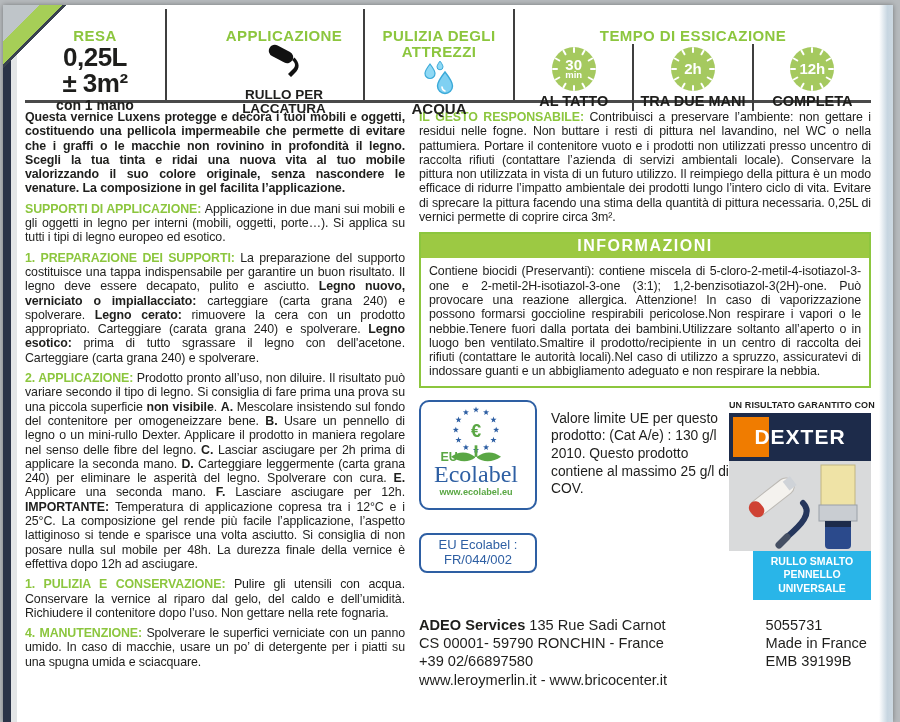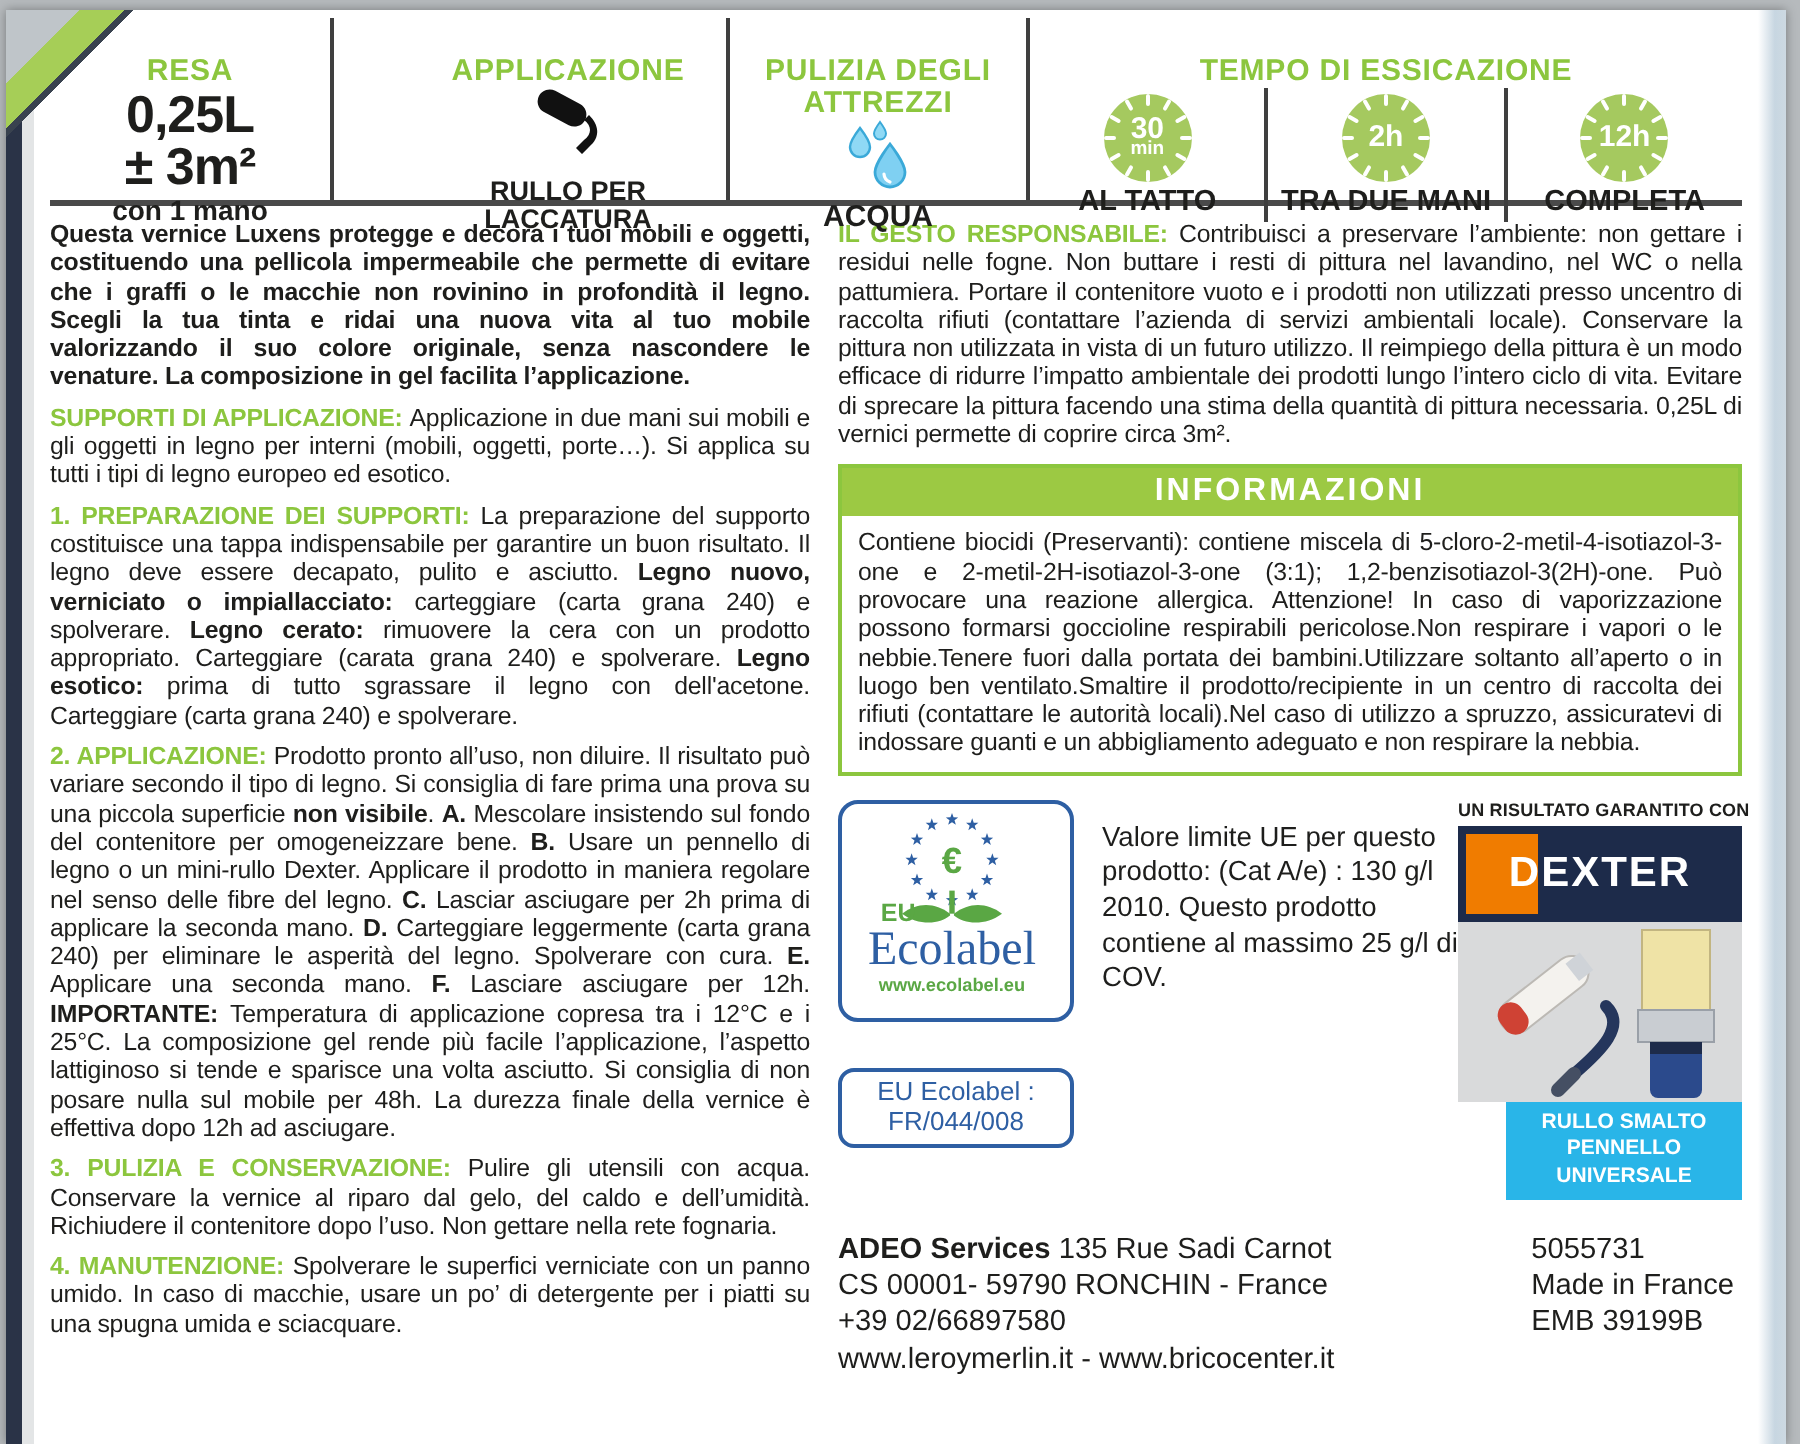--- a/index.html
+++ b/index.html
@@ -250,21 +250,21 @@
       </div>
     </div>
   </div>
 
   <div class="content">
     <div class="col-left">
       <p class="para"><span class="run-b">Questa vernice Luxens protegge e decora i tuoi mobili e oggetti, costituendo una pellicola impermeabile che permette di evitare che i graffi o le macchie non rovinino in profondità il legno. Scegli la tua tinta e ridai una nuova vita al tuo mobile valorizzando il suo colore originale, senza nascondere le venature. La composizione in gel facilita l’applicazione.</span></p>
       <p class="para"><span class="run-g">SUPPORTI DI APPLICAZIONE: </span><span>Applicazione in due mani sui mobili e gli oggetti in legno per interni (mobili, oggetti, porte…). Si applica su tutti i tipi di legno europeo ed esotico.</span></p>
       <p class="para"><span class="run-g">1. PREPARAZIONE DEI SUPPORTI: </span><span>La preparazione del supporto costituisce una tappa indispensabile per garantire un buon risultato. Il legno deve essere decapato, pulito e asciutto. </span><span class="run-b">Legno nuovo, verniciato o impiallacciato: </span><span>carteggiare (carta grana 240) e spolverare. </span><span class="run-b">Legno cerato: </span><span>rimuovere la cera con un prodotto appropriato. Carteggiare (carata grana 240) e spolverare. </span><span class="run-b">Legno esotico: </span><span>prima di tutto sgrassare il legno con dell'acetone. Carteggiare (carta grana 240) e spolverare.</span></p>
       <p class="para"><span class="run-g">2. APPLICAZIONE: </span><span>Prodotto pronto all’uso, non diluire. Il risultato può variare secondo il tipo di legno. Si consiglia di fare prima una prova su una piccola superficie </span><span class="run-b">non visibile</span><span>. </span><span class="run-b">A. </span><span>Mescolare insistendo sul fondo del contenitore per omogeneizzare bene. </span><span class="run-b">B. </span><span>Usare un pennello di legno o un mini-rullo Dexter. Applicare il prodotto in maniera regolare nel senso delle fibre del legno. </span><span class="run-b">C. </span><span>Lasciar asciugare per 2h prima di applicare la seconda mano. </span><span class="run-b">D. </span><span>Carteggiare leggermente (carta grana 240) per eliminare le asperità del legno. Spolverare con cura. </span><span class="run-b">E. </span><span>Applicare una seconda mano. </span><span class="run-b">F. </span><span>Lasciare asciugare per 12h. </span><span class="run-b">IMPORTANTE: </span><span>Temperatura di applicazione copresa tra i 12°C e i 25°C. La composizione gel rende più facile l’applicazione, l’aspetto lattiginoso si tende e sparisce una volta asciutto. Si consiglia di non posare nulla sul mobile per 48h. La durezza finale della vernice è effettiva dopo 12h ad asciugare.</span></p>
-      <p class="para"><span class="run-g">3. PULIZIA E CONSERVAZIONE: </span><span>Pulire gli utensili con acqua. Conservare la vernice al riparo dal gelo, del caldo e dell’umidità. Richiudere il contenitore dopo l’uso. Non gettare nella rete fognaria.</span></p>
+      <p class="para"><span class="run-g">1. PULIZIA E CONSERVAZIONE: </span><span>Pulire gli utensili con acqua. Conservare la vernice al riparo dal gelo, del caldo e dell’umidità. Richiudere il contenitore dopo l’uso. Non gettare nella rete fognaria.</span></p>
       <p class="para"><span class="run-g">4. MANUTENZIONE: </span><span>Spolverare le superfici verniciate con un panno umido. In caso di macchie, usare un po’ di detergente per i piatti su una spugna umida e sciacquare.</span></p>
     </div>
 
     <div class="col-right">
       <p class="para"><span class="run-g">IL GESTO RESPONSABILE: </span><span>Contribuisci a preservare l’ambiente: non gettare i residui nelle fogne. Non buttare i resti di pittura nel lavandino, nel WC o nella pattumiera. Portare il contenitore vuoto e i prodotti non utilizzati presso uncentro di raccolta rifiuti (contattare l’azienda di servizi ambientali locale). Conservare la pittura non utilizzata in vista di un futuro utilizzo. Il reimpiego della pittura è un modo efficace di ridurre l’impatto ambientale dei prodotti lungo l’intero ciclo di vita. Evitare di sprecare la pittura facendo una stima della quantità di pittura necessaria. 0,25L di vernici permette di coprire circa 3m².</span></p>
 
       <div class="info-box">
         <div class="info-header">INFORMAZIONI</div>
         <p class="para info-body">Contiene biocidi (Preservanti): contiene miscela di 5-cloro-2-metil-4-isotiazol-3-one e 2-metil-2H-isotiazol-3-one (3:1); 1,2-benzisotiazol-3(2H)-one. Può provocare una reazione allergica. Attenzione! In caso di vaporizzazione possono formarsi goccioline respirabili pericolose.Non respirare i vapori o le nebbie.Tenere fuori dalla portata dei bambini.Utilizzare soltanto all’aperto o in luogo ben ventilato.Smaltire il prodotto/recipiente in un centro di raccolta dei rifiuti (contattare le autorità locali).Nel caso di utilizzo a spruzzo, assicuratevi di indossare guanti e un abbigliamento adeguato e non respirare la nebbia.</p>
       </div>
@@ -294,21 +294,21 @@
               <path d="M55 56 C47 50 38 50 30 56 C38 62 49 62 55 57 Z" fill="#5aa744"></path>
               <path d="M57 56 C65 50 74 50 82 56 C74 62 63 62 57 57 Z" fill="#5aa744"></path>
               <rect x="54.6" y="44" width="2.8" height="12" fill="#5aa744"></rect>
               <text x="19" y="60" font-size="13" font-weight="bold" fill="#5aa744">EU</text>
               <text x="56" y="82" font-size="25" fill="#2e5fa3" text-anchor="middle" font-family="Liberation Serif, serif">Ecolabel</text>
               <text x="56" y="96" font-size="9.5" font-weight="bold" fill="#5aa744" text-anchor="middle">www.ecolabel.eu</text>
             </svg>
           </div>
           <div class="eco-cert">
             <div>EU Ecolabel :</div>
-            <div>FR/044/008</div>
+            <div>FR/044/002</div>
           </div>
         </div>
 
         <div class="voc-text">Valore limite UE per questo prodotto: (Cat A/e) : 130 g/l 2010. Questo prodotto contiene al massimo 25 g/l di COV.</div>
 
         <div class="dexter">
           <div class="dexter-tagline">UN RISULTATO GARANTITO CON</div>
           <div class="dexter-logo">
             <div class="dexter-orange"></div>
             <div class="dexter-word">DEXTER</div>

